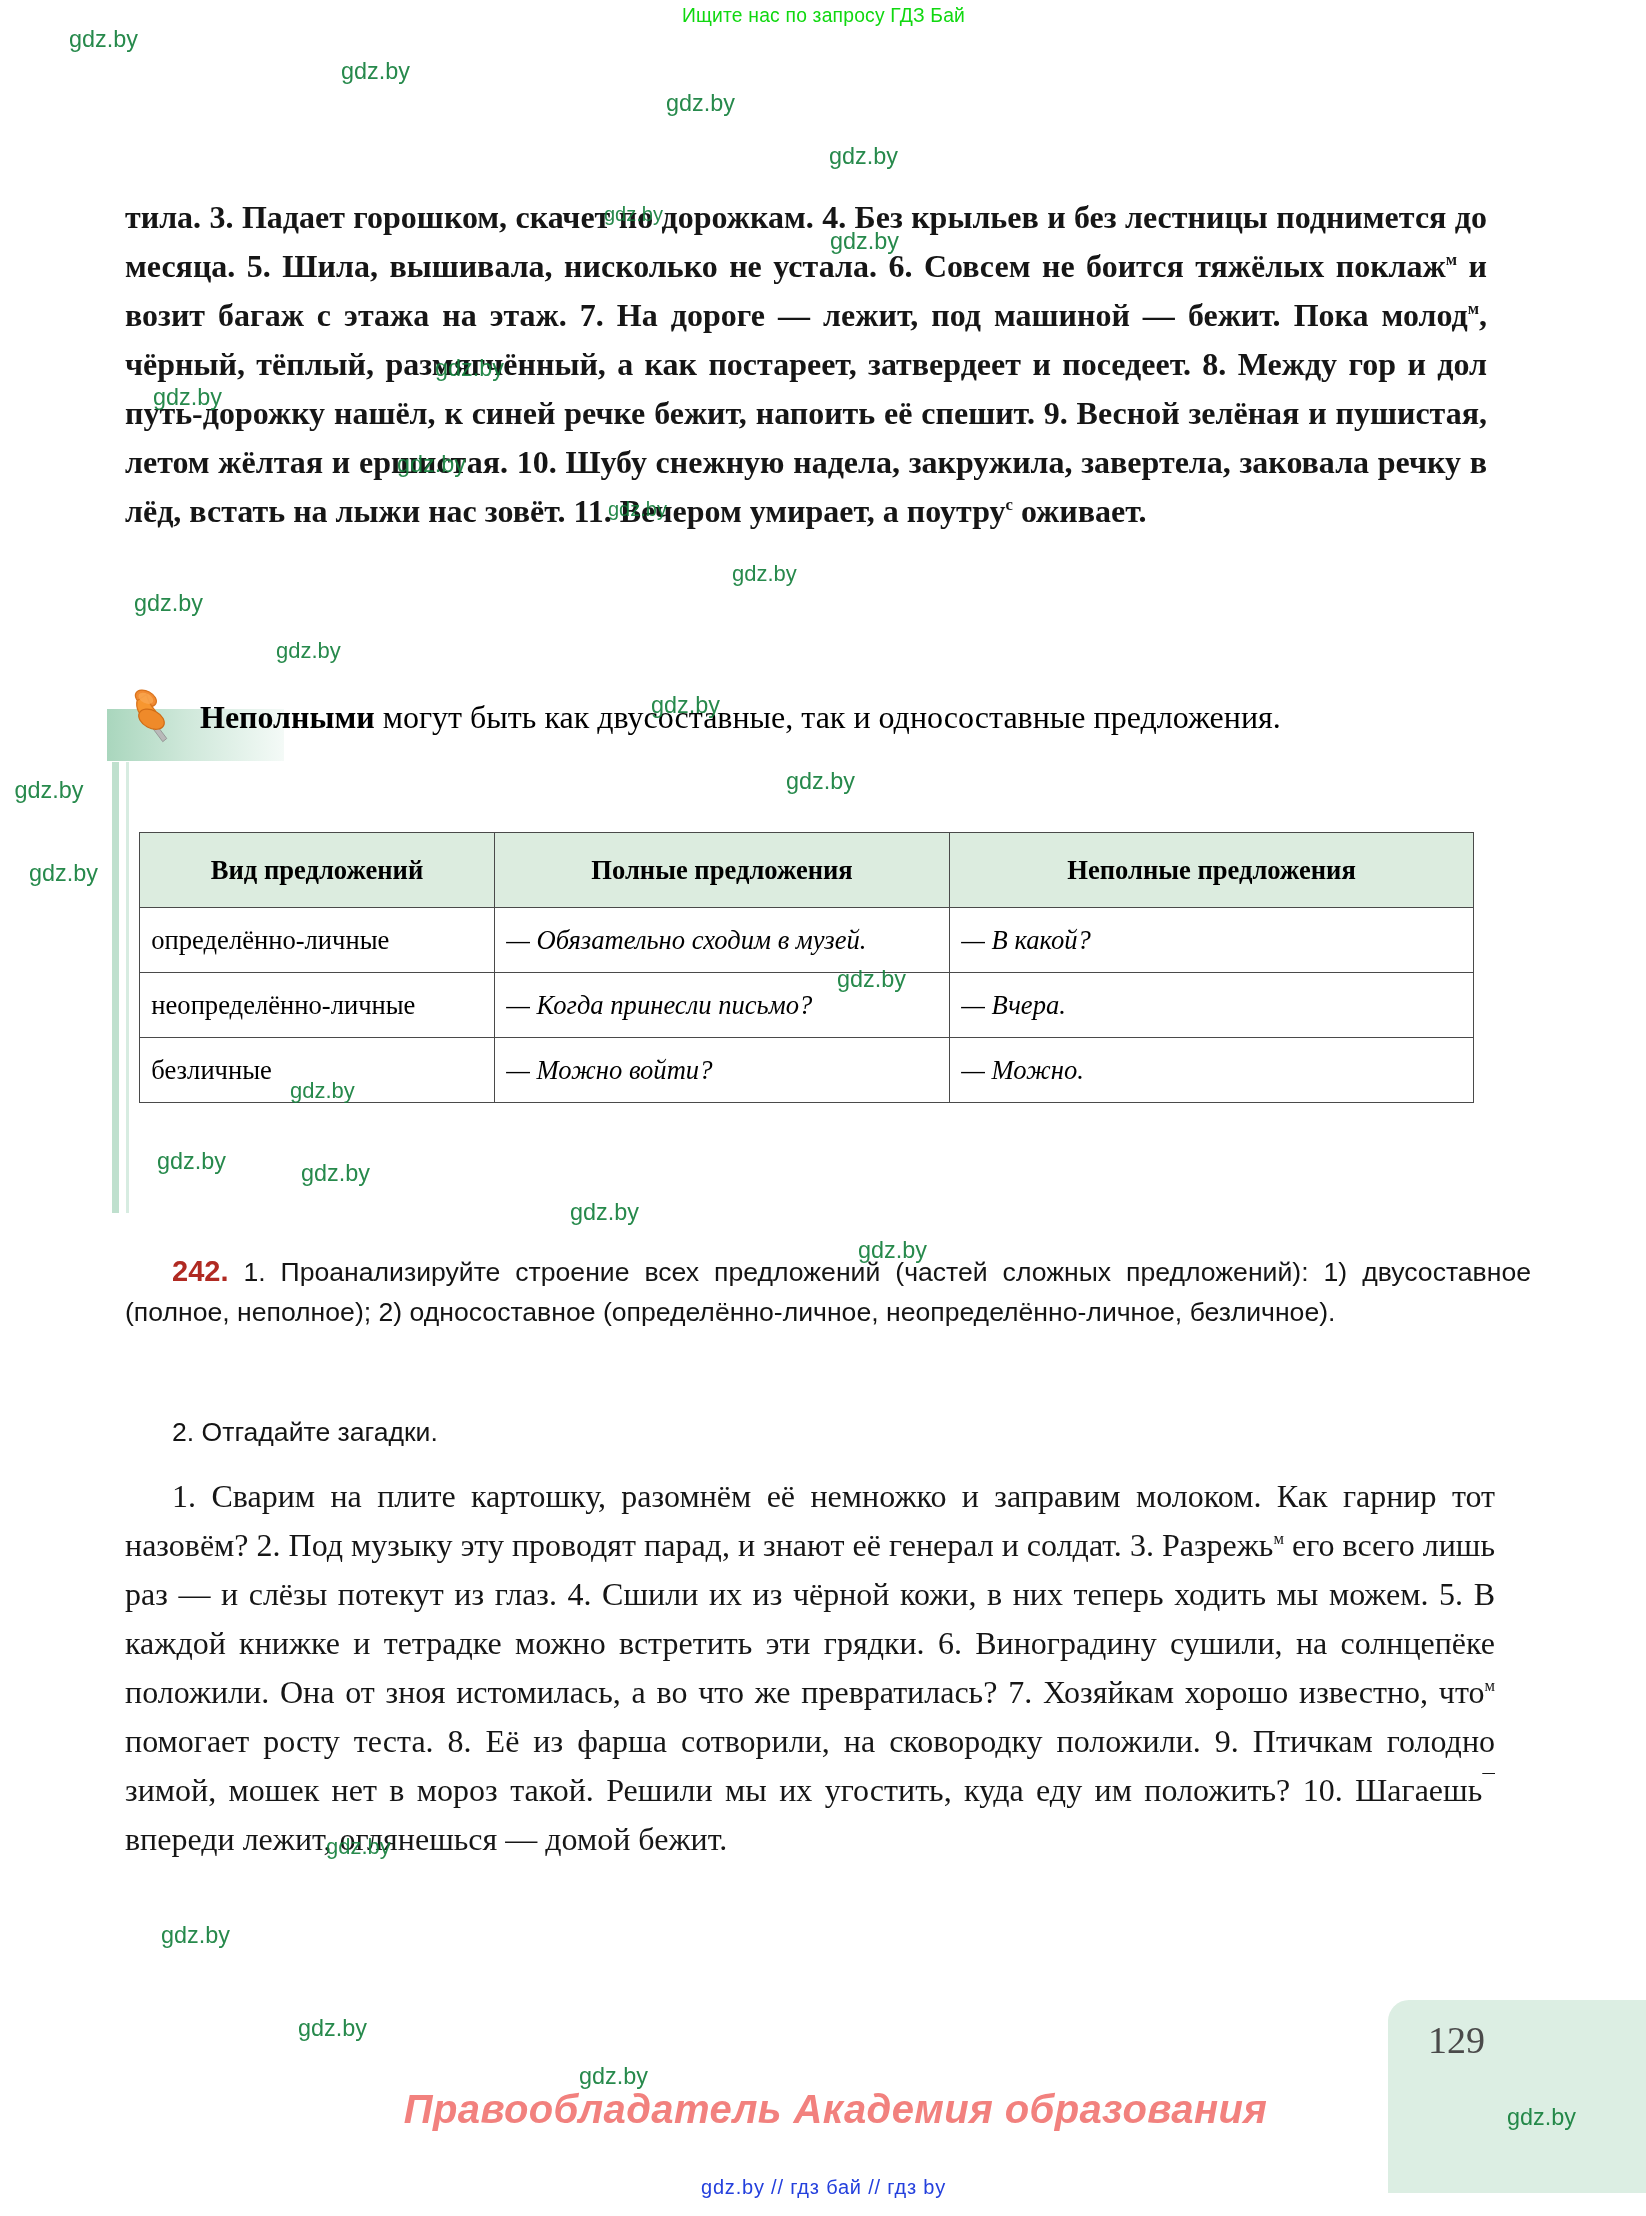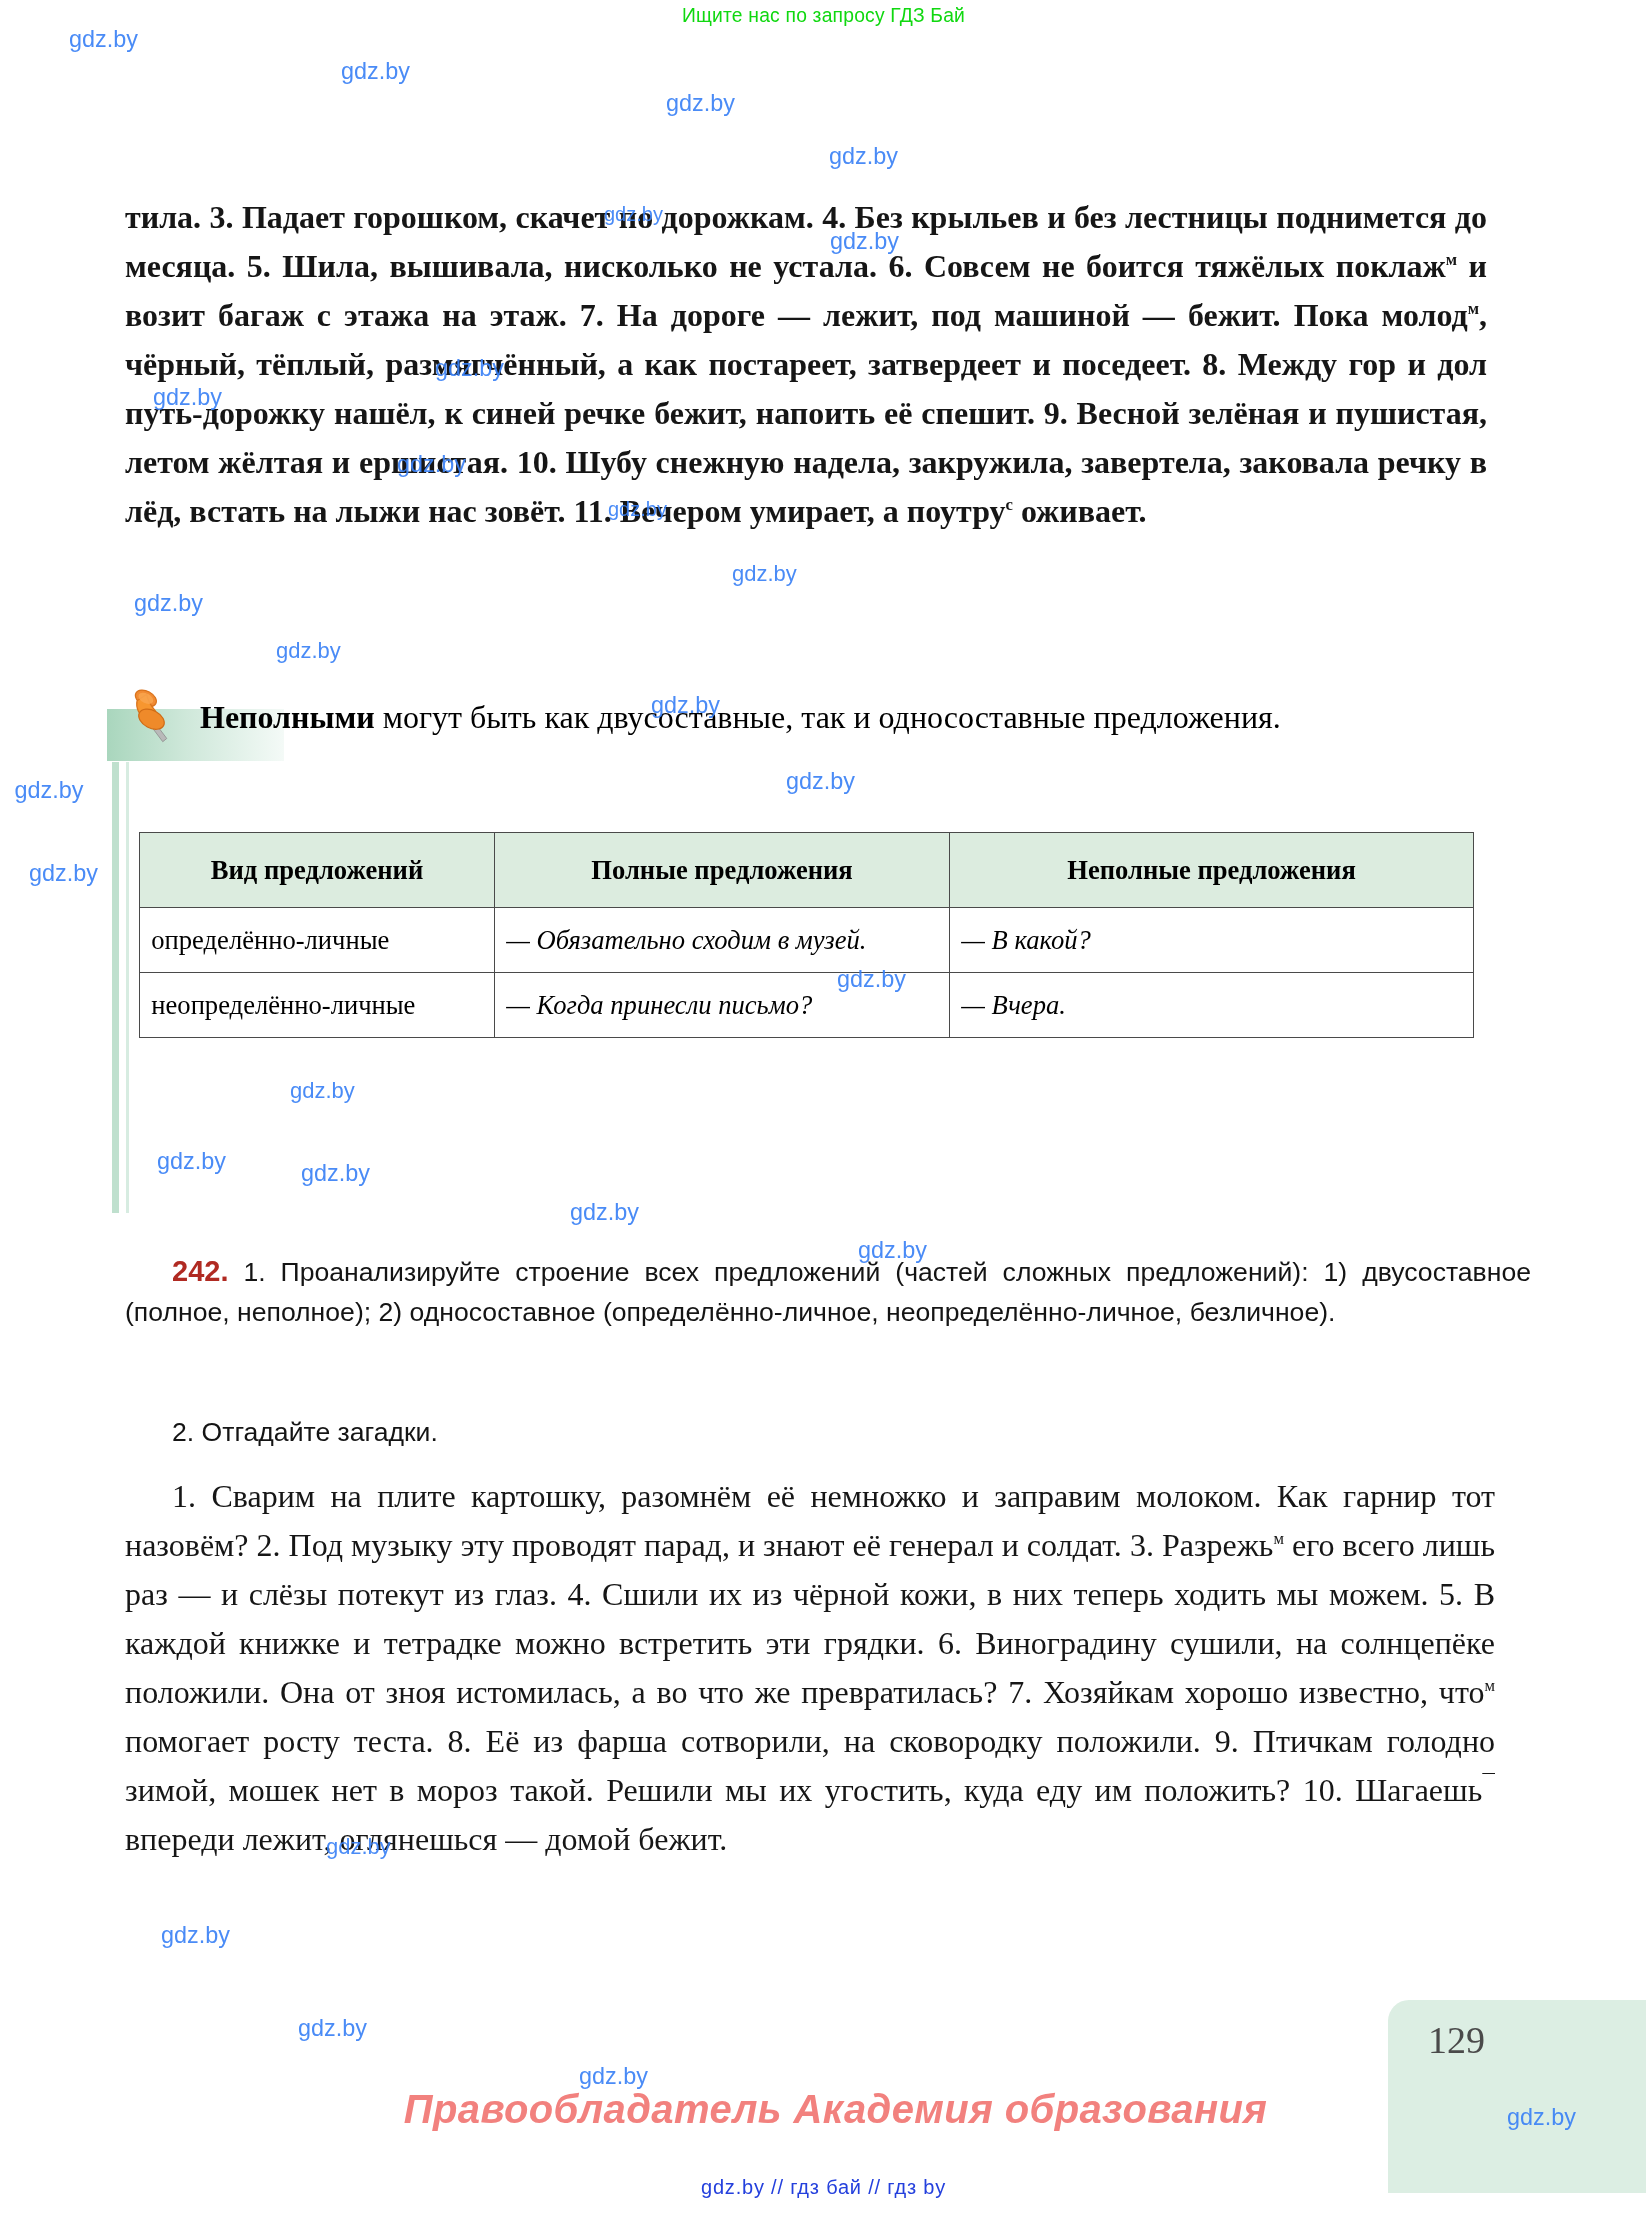--- a/index.html
+++ b/index.html
@@ -26,21 +26,21 @@
     font-family: "Liberation Sans", sans-serif;
     font-size: 19.3px;
     color: #10d810;
     letter-spacing: 0.2px;
   }
 
   
   .wm {
     position: absolute;
     font-family: "Liberation Sans", sans-serif;
-    color: #3b82f6;
+    color: #15803d;
     opacity: 0.92;
     white-space: nowrap;
     pointer-events: none;
   }
 
   
   .page {
     position: absolute;
     left: 0; top: 0;
     width: 1540px; height: 2216px;
@@ -281,20 +281,25 @@
     <tbody>
       <tr>
         <td class="kind">определённо-личные</td>
         <td class="ex">— Обязательно сходим в музей.</td>
         <td class="ex">— В какой?</td>
       </tr>
       <tr>
         <td class="kind">неопределённо-личные</td>
         <td class="ex">— Когда принесли письмо?</td>
         <td class="ex">— Вчера.</td>
+      </tr>
+      <tr>
+        <td class="kind">безличные</td>
+        <td class="ex">— Можно войти?</td>
+        <td class="ex">— Можно.</td>
       </tr>
     </tbody>
   </table>
 
   <div class="exercise">
     <span class="ex-indent"></span><span class="ex-num">242.</span><span> 1. Проанализируйте строение всех предложений (частей сложных предложений): 1) двусоставное (полное, неполное); 2) односоставное (определённо-личное, неопределённо-личное, безличное).</span>
   </div>
 
   <div class="ex-sub">
     <span class="ex-indent"></span><span>2. Отгадайте загадки.</span>

